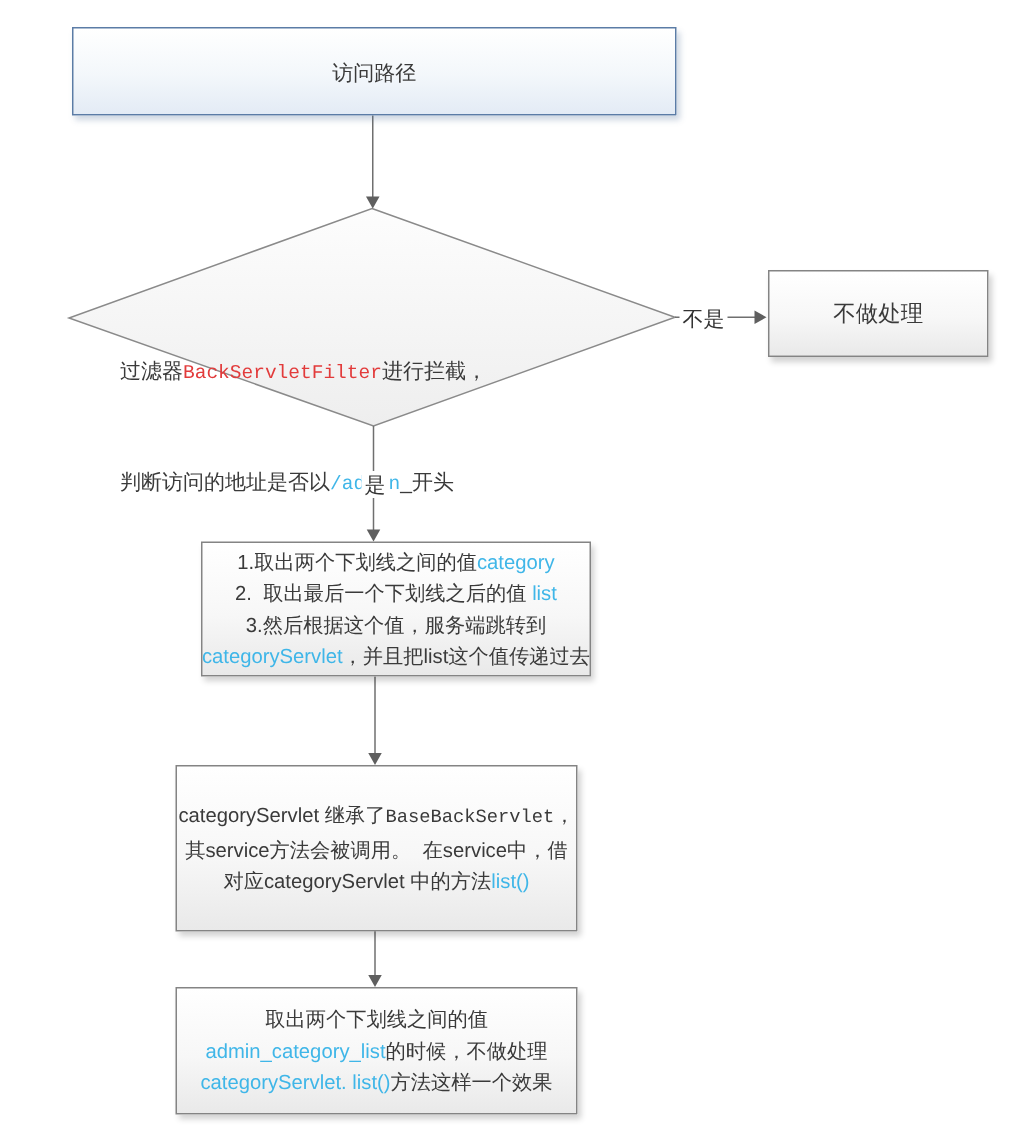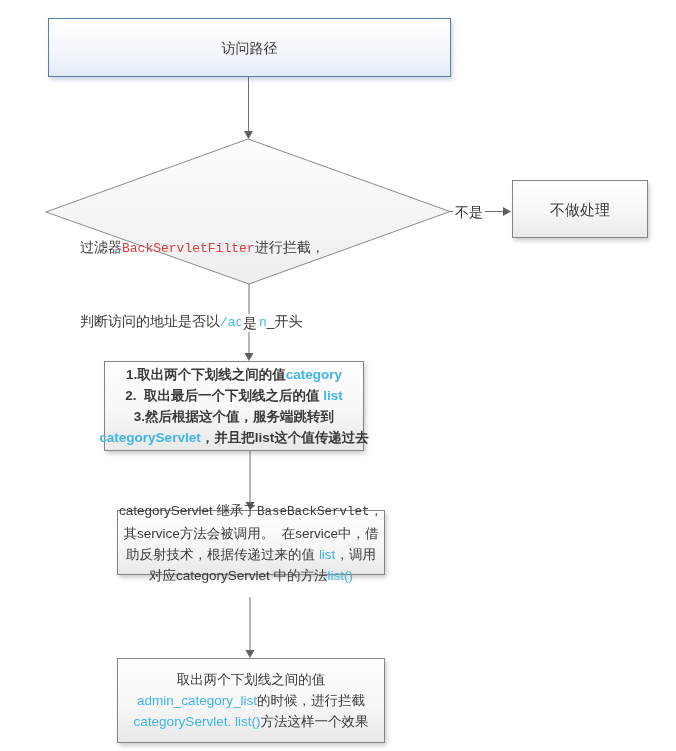--- a/index.html
+++ b/index.html
@@ -77,38 +77,37 @@
   </div>
 
   <div class="decision-text">
     <div class="line"><span>过滤器</span><span class="code-red">BackServletFilter</span><span>进行拦截，</span></div>
     <div class="line"><span>判断访问的地址是否以</span><span class="code-blue-mono">/admin</span><span>_开头</span></div>
   </div>
 
   <div class="edge-label" style="left:453px;top:203px;">不是</div>
   <div class="edge-label" style="left:241px;top:314px;">是</div>
 
-  <div class="box" style="left:512px;top:180px;width:136px;height:58px;font-size:15px;">
+  <div class="box" style="left:512px;top:180px;width:147px;height:58px;font-size:15px;">
     <div class="line">不做处理</div>
   </div>
 
-  <div class="box" style="left:104px;top:361px;width:260px;height:90px;font-weight:bold;">
+  <div class="box" style="left:134px;top:361px;width:260px;height:90px;">
     <div class="line"><span>1.取出两个下划线之间的值</span><span class="code-blue">category</span></div>
     <div class="line"><span>2.  取出最后一个下划线之后的值 </span><span class="code-blue">list</span></div>
     <div class="line">3.然后根据这个值，服务端跳转到</div>
     <div class="line"><span class="code-blue">categoryServlet</span><span>，并且把list这个值传递过去</span></div>
   </div>
 
-  <div class="box" style="left:117px;top:510px;width:268px;height:65px;">
+  <div class="box" style="left:117px;top:510px;width:268px;height:111px;">
     <div class="line"><span>categoryServlet 继承了</span><span class="mono" style="font-size:12.5px;">BaseBackServlet</span><span>，</span></div>
     <div class="line">其service方法会被调用。  在service中，借</div>
-    <div class="line"><span>助反射技术，根据传递过来的值 </span><span class="code-blue">list</span><span>，调用</span></div>
     <div class="line"><span>对应categoryServlet 中的方法</span><span class="code-blue">list()</span></div>
   </div>
 
   <div class="box" style="left:117px;top:658px;width:268px;height:85px;">
     <div class="line">取出两个下划线之间的值</div>
-    <div class="line"><span class="code-blue">admin_category_list</span><span>的时候，进行拦截</span></div>
+    <div class="line"><span class="code-blue">admin_category_list</span><span>的时候，不做处理</span></div>
     <div class="line"><span class="code-blue">categoryServlet. list()</span><span>方法这样一个效果</span></div>
   </div>
 
 
 </div>
 
 </body></html>

